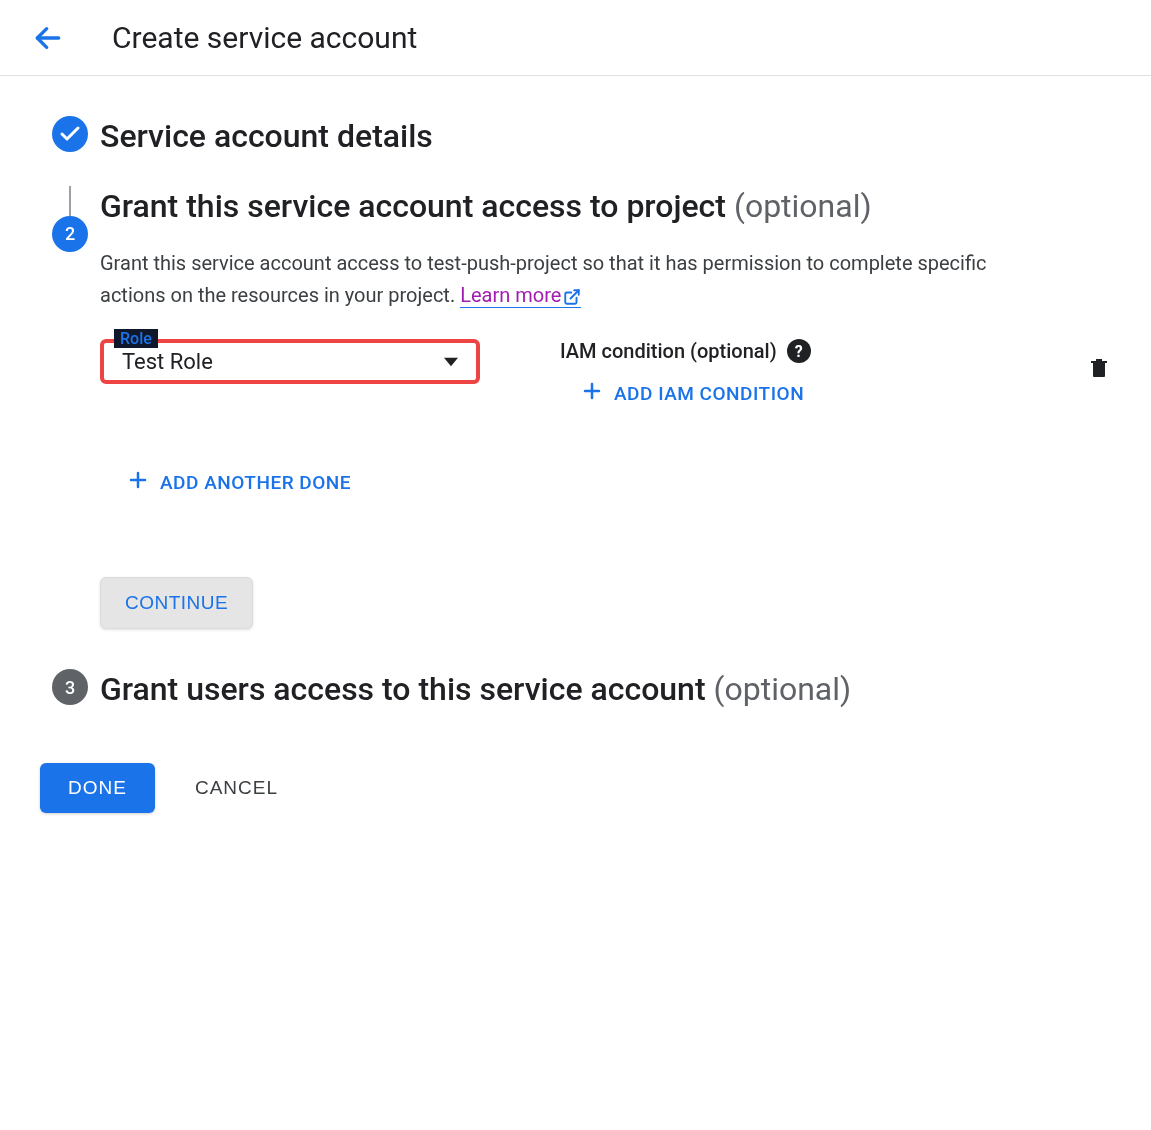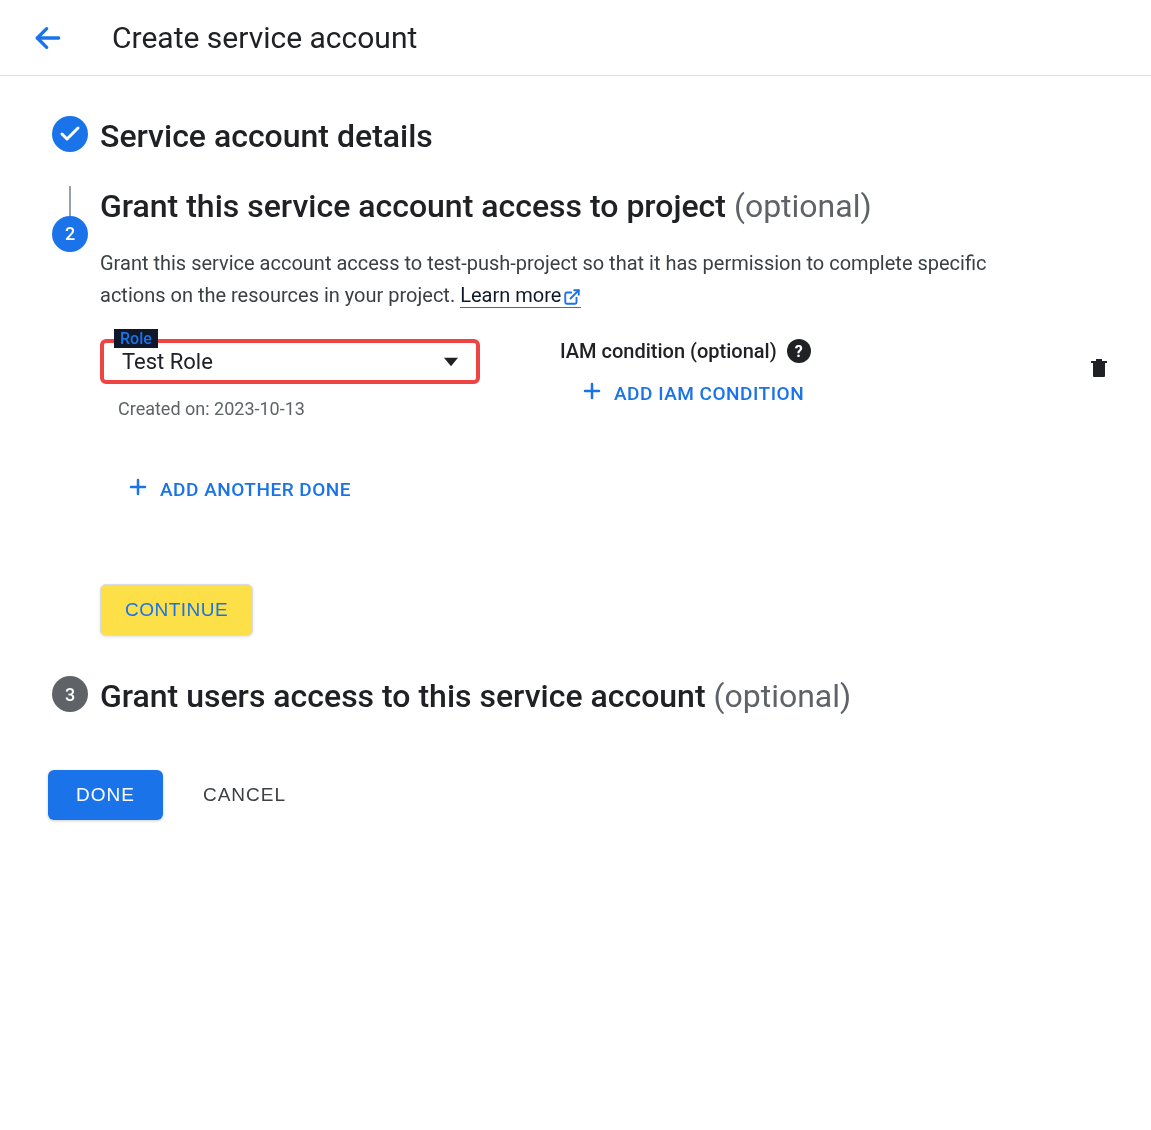--- a/index.html
+++ b/index.html
@@ -102,21 +102,21 @@
     }
     .step-description {
       font-size: 20px;
       color: #3c4043;
       line-height: 1.6;
       margin-top: 20px;
       margin-bottom: 28px;
       max-width: 920px;
     }
     .learn-more {
-      color: #0f172a;
+      color: #a21caf;
       text-decoration: none;
       border-bottom: 1px solid #1a73e8;
       cursor: pointer;
     }
     .external-icon {
       display: inline-flex;
       vertical-align: middle;
       margin-left: 2px;
     }
     .external-icon svg {
@@ -227,41 +227,41 @@
       color: #1a73e8;
       font-size: 19px;
       font-weight: 500;
       letter-spacing: 0.5px;
       cursor: pointer;
       margin-top: 56px;
       margin-left: 26px;
     }
     .continue-btn {
       display: inline-block;
-      background: #fde047;
+      background: #e5e5e5;
       border: 1px solid #dadce0;
       border-radius: 6px;
       padding: 14px 24px;
       font-size: 19px;
       font-weight: 500;
       color: #1a73e8;
       letter-spacing: 0.5px;
       cursor: pointer;
       margin-top: 80px;
       box-shadow: 0 1px 3px rgba(0,0,0,0.12);
     }
     .step3-row {
       margin-top: 16px;
     }
     .footer-buttons {
       display: flex;
       gap: 40px;
       align-items: center;
       margin-top: 48px;
-      margin-left: 8px;
+      margin-left: 0px;
     }
     .done-btn {
       background: #1a73e8;
       color: #fff;
       border: none;
       border-radius: 6px;
       padding: 14px 28px;
       font-size: 19px;
       font-weight: 500;
       letter-spacing: 1px;
@@ -332,21 +332,20 @@
         <div class="role-field-wrap">
           <span class="role-label">Role</span>
           <div class="role-select">
             <span>Test Role</span>
             <span class="dropdown-arrow">
               <svg viewBox="0 0 10 6" fill="currentColor">
                   <path d="M0 0 L10 0 L5 6 Z"></path>
                 </svg>
             </span>
           </div>
-          <div class="role-helper">Created on: 2023-10-13</div>
         </div>
 
         <div class="iam-col">
           <div class="iam-header">
             <span class="iam-label">IAM condition (optional)</span>
             <span class="help-icon">?</span>
           </div>
           <div class="add-condition-btn">
             <span class="plus-icon">
               <svg viewBox="0 0 24 24" fill="none" stroke="currentColor" stroke-width="2.5" stroke-linecap="round">

